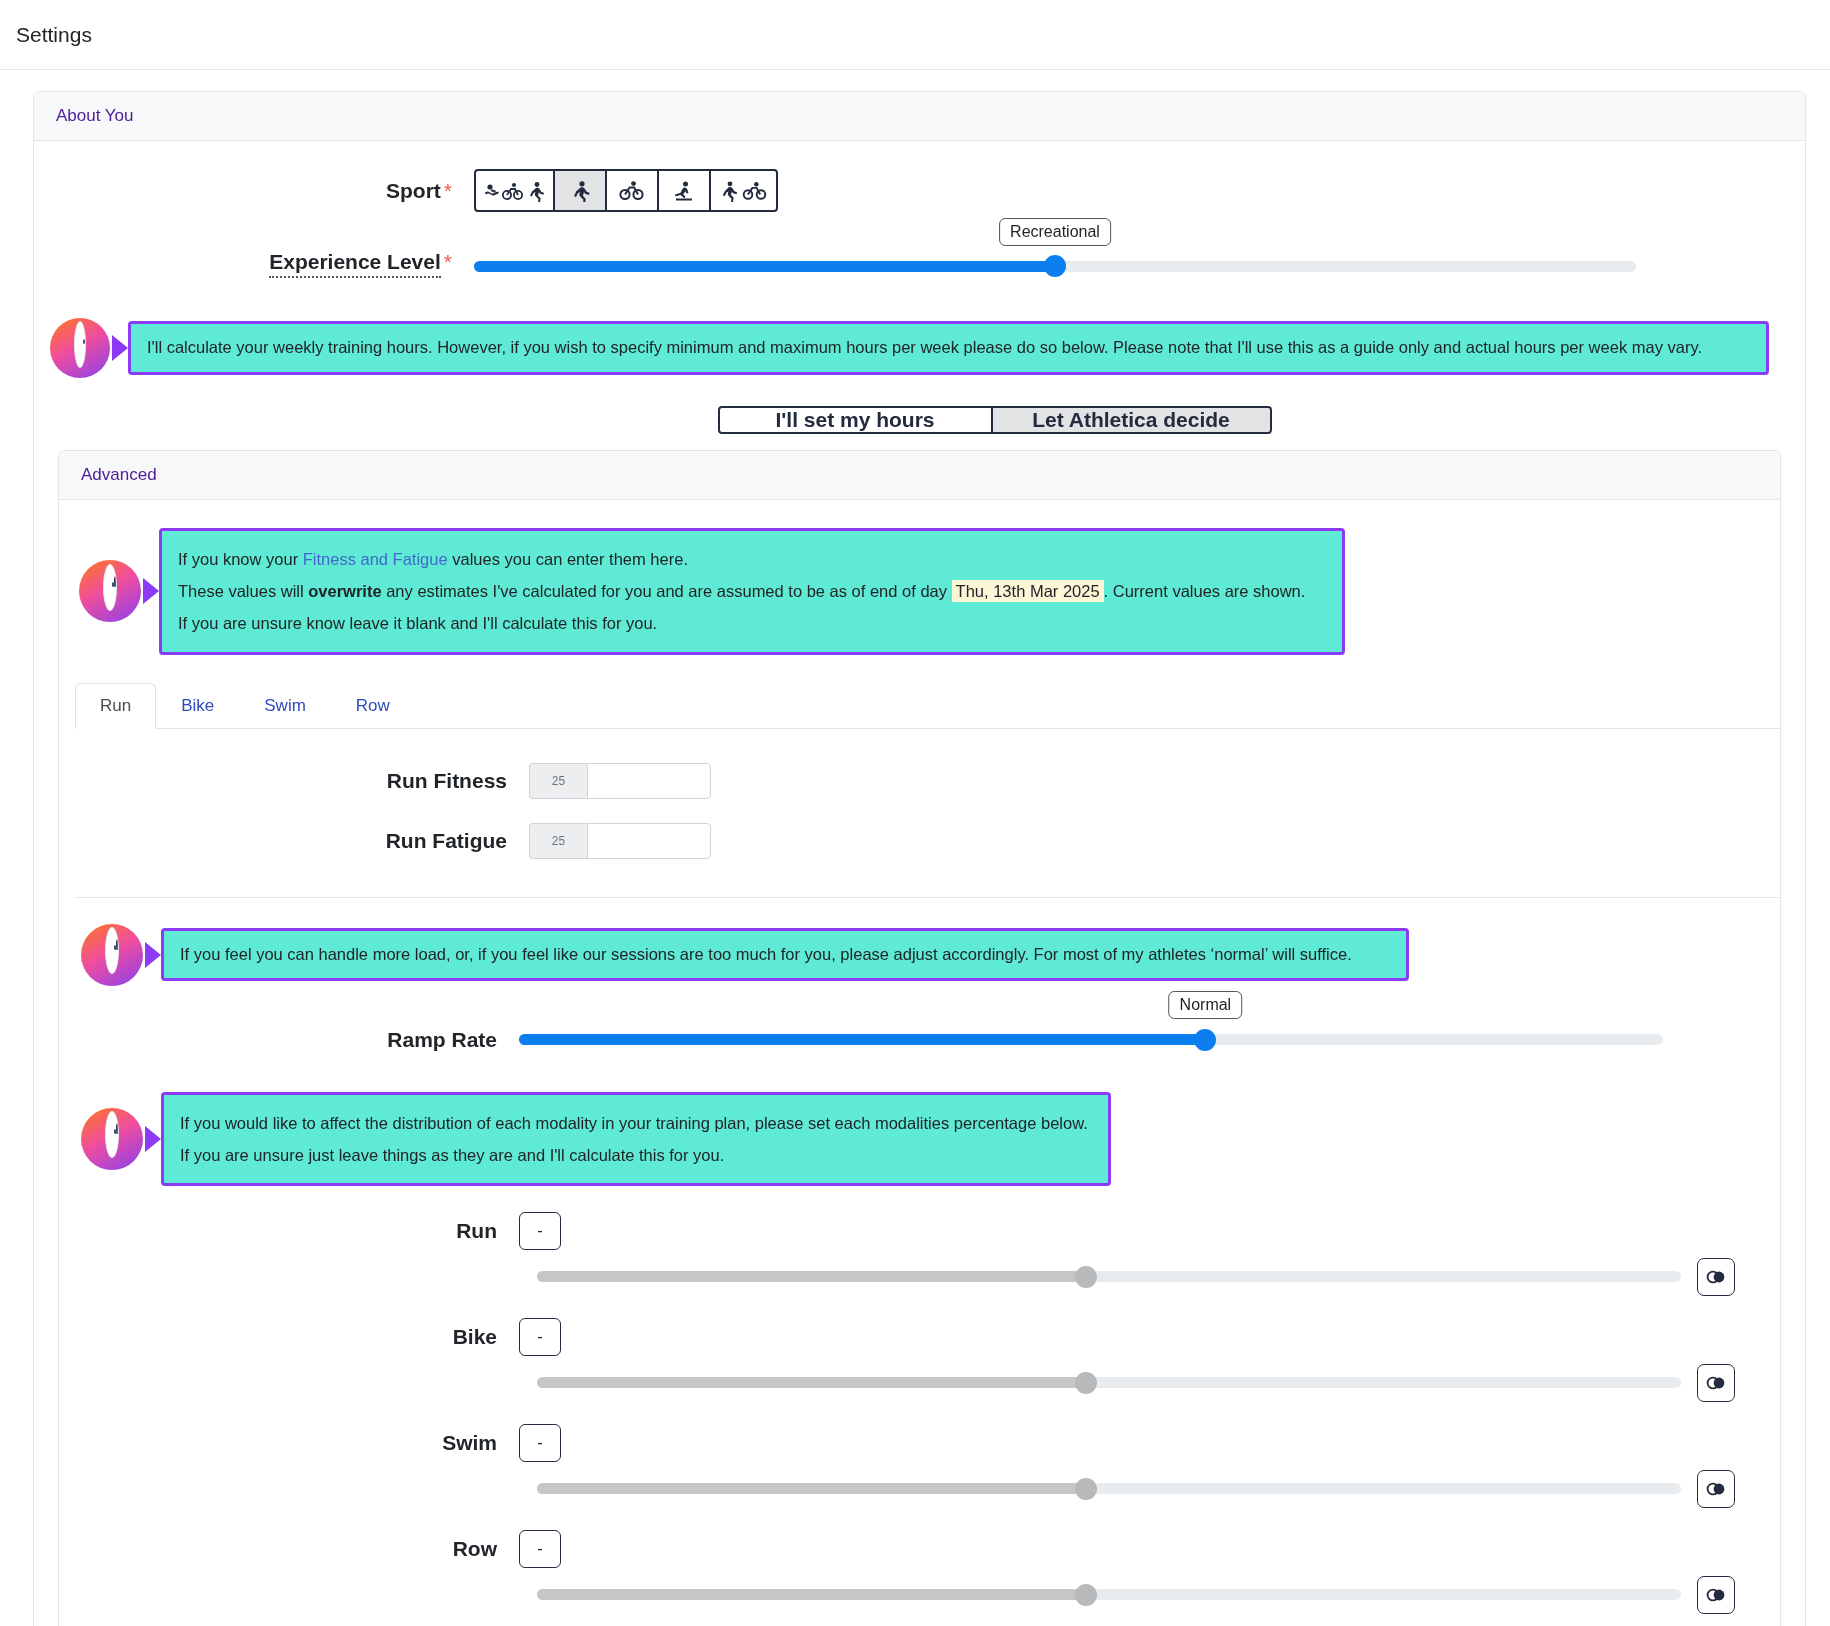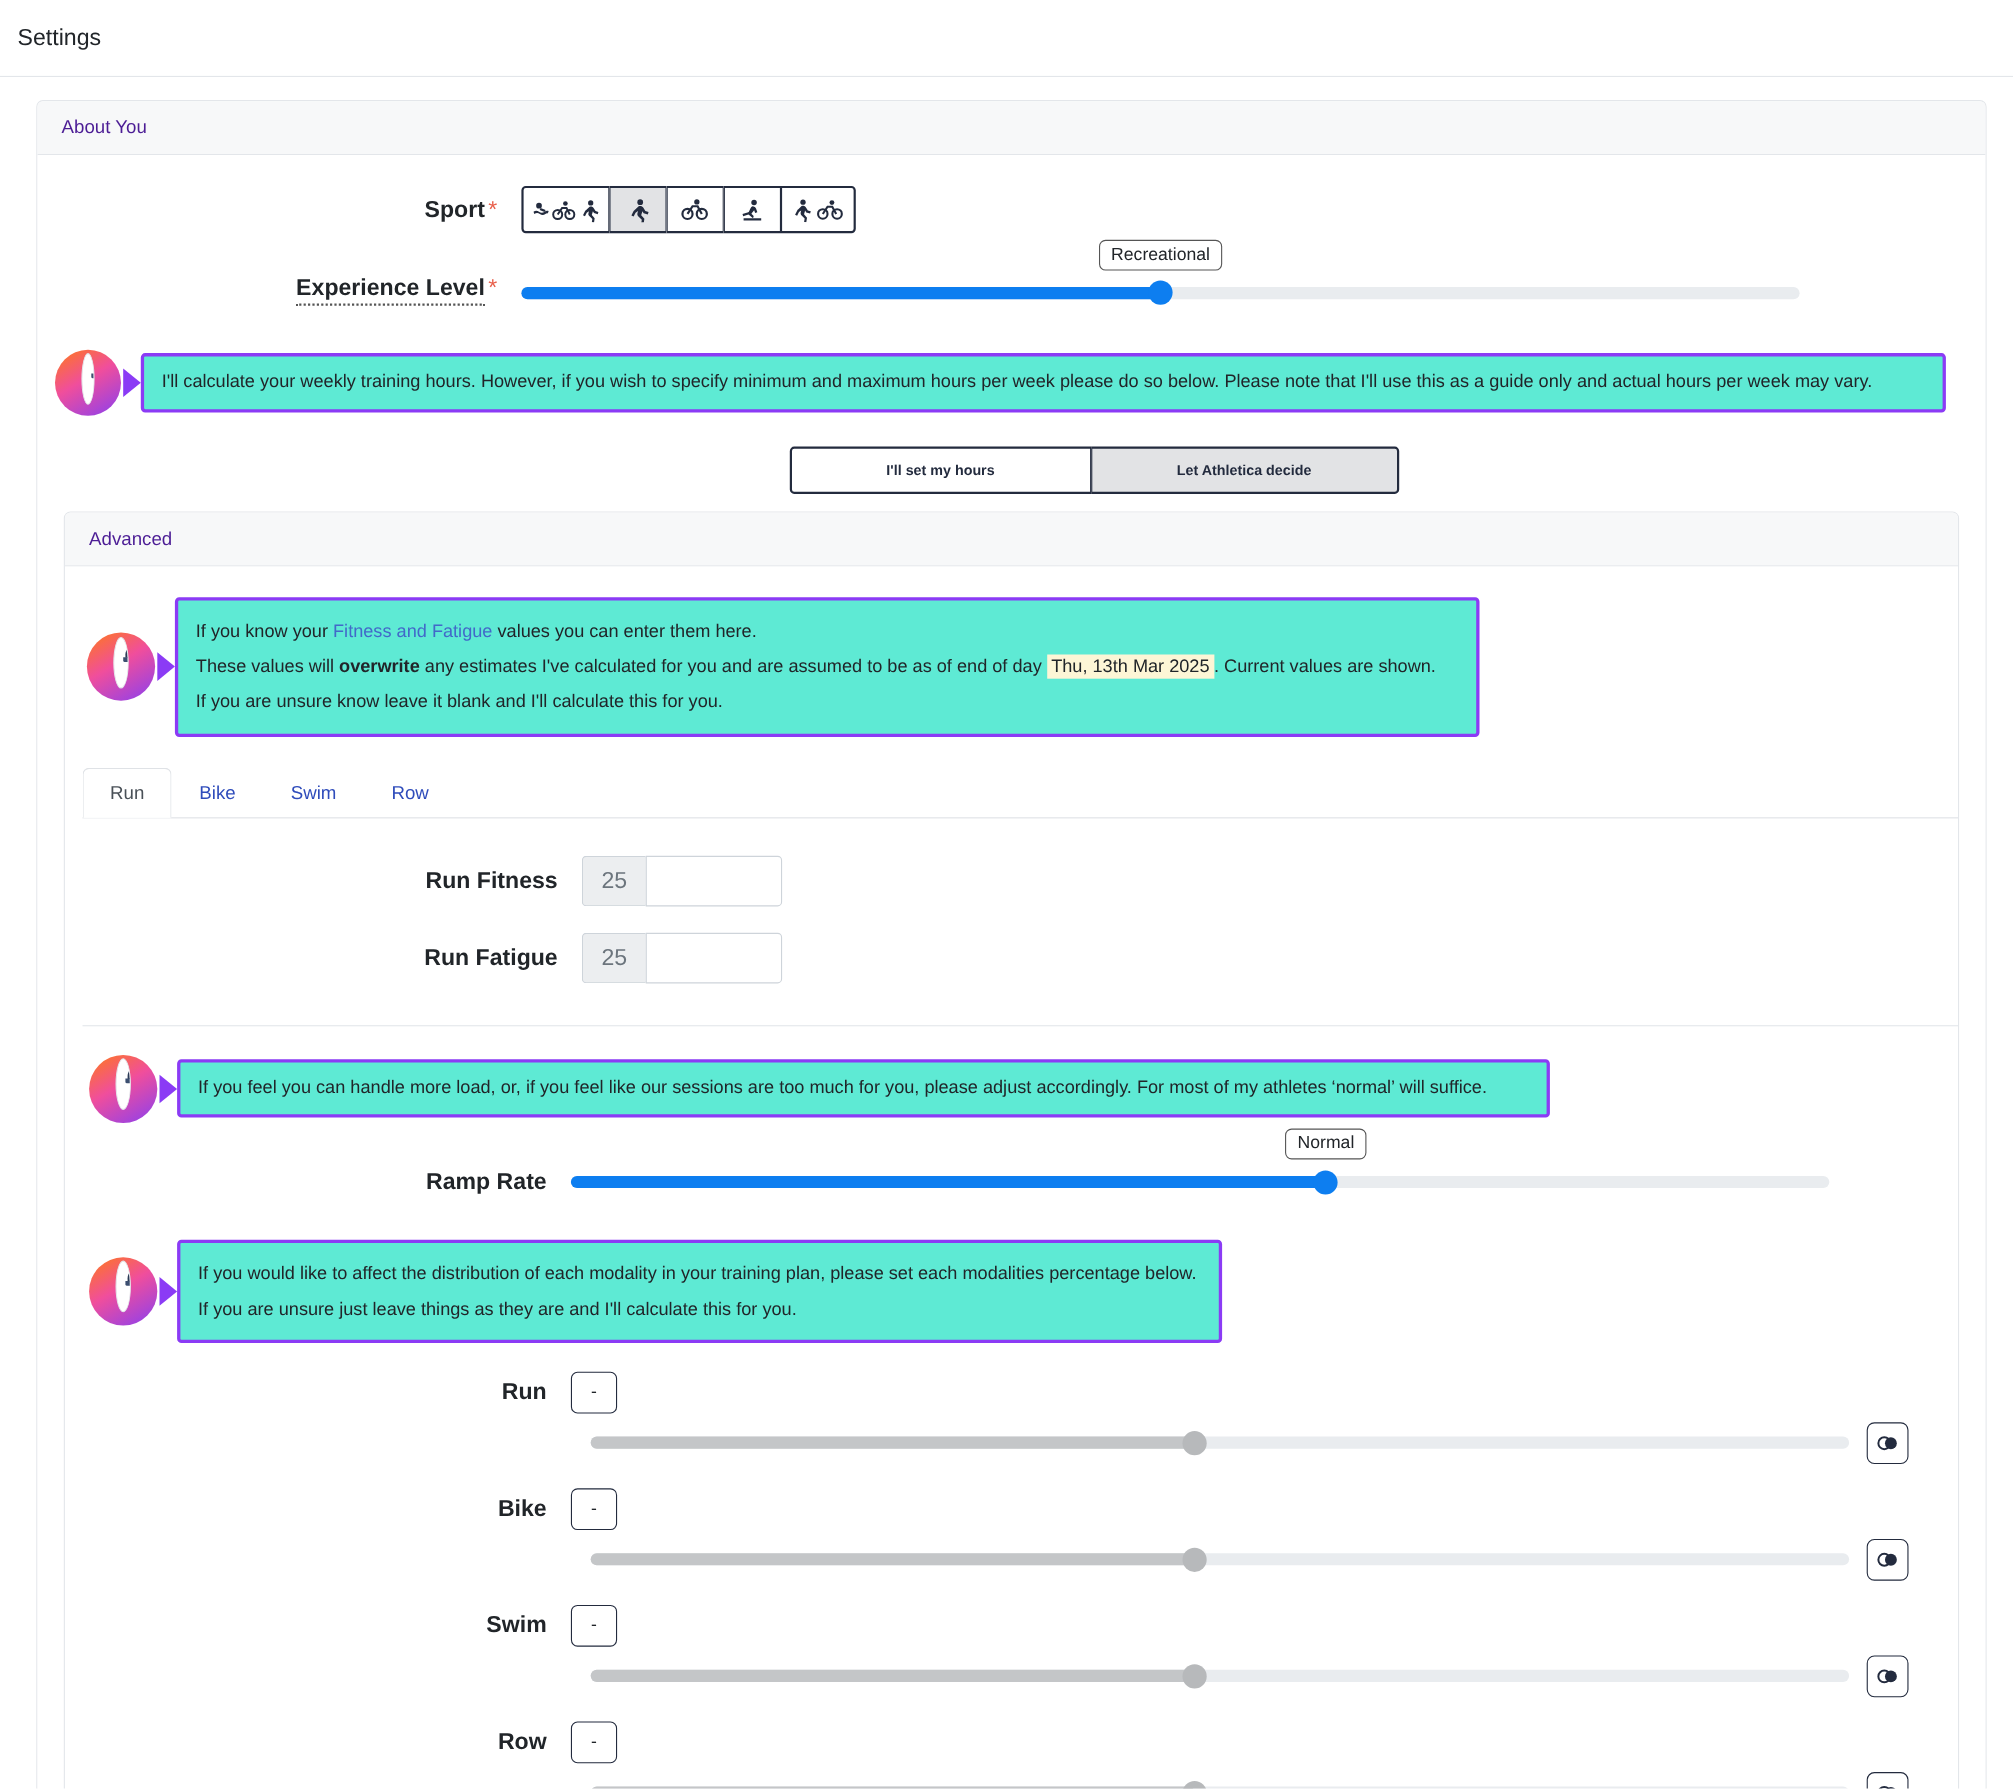--- a/index.html
+++ b/index.html
@@ -122,23 +122,23 @@
     line-height:1.95;
     color:#212529;
   }
   .bubble a, .link { color:#4269c9; text-decoration:none; }
   .hl { background:#fdf6d6; padding:2px 4px; }
 
   
   .seg { display:flex; }
   .seg button {
     font-family:inherit;
-    font-size:13px; font-weight:bold; color:#232b3e;
+    font-size:21px; font-weight:bold; color:#232b3e;
     background:#fff; border:2px solid #232b3e;
-    padding:12px 0; cursor:pointer;
+    padding:0 0; cursor:pointer;
   }
   .seg button:first-child { border-right-width:1px; border-radius:4px 0 0 4px; width:274px; }
   .seg button:last-child  { border-left-width:1px;  border-radius:0 4px 4px 0; width:280px; }
   .seg button.active { background:#e2e3e5; }
 
   
   .inner {
     margin:16px 24px 24px 24px;
     border:1px solid #e3e6ea; border-radius:6px; overflow:hidden;
   }
@@ -153,21 +153,21 @@
     color:#495057; background:#fff;
     border-color:#dfe2e6 #dfe2e6 #fff;
     border-radius:6px 6px 0 0;
   }
 
   
   .input-group { display:flex; width:182px; }
   .ig-prefix {
     width:58px; padding:10px 0; text-align:center;
     background:#eceef0; border:1px solid #ced4da; border-right:none;
-    border-radius:4px 0 0 4px; color:#6c757d; font-size:21px;
+    border-radius:4px 0 0 4px; color:#6c757d; font-size:12px;
   }
   .ig-field {
     flex:1; border:1px solid #ced4da; border-radius:0 4px 4px 0;
     background:#fff;
   }
   .ig-field input {
     width:100%; height:100%; border:none; outline:none; background:transparent;
     font-family:inherit; font-size:17px; padding:0 10px; color:#212529;
   }
 

